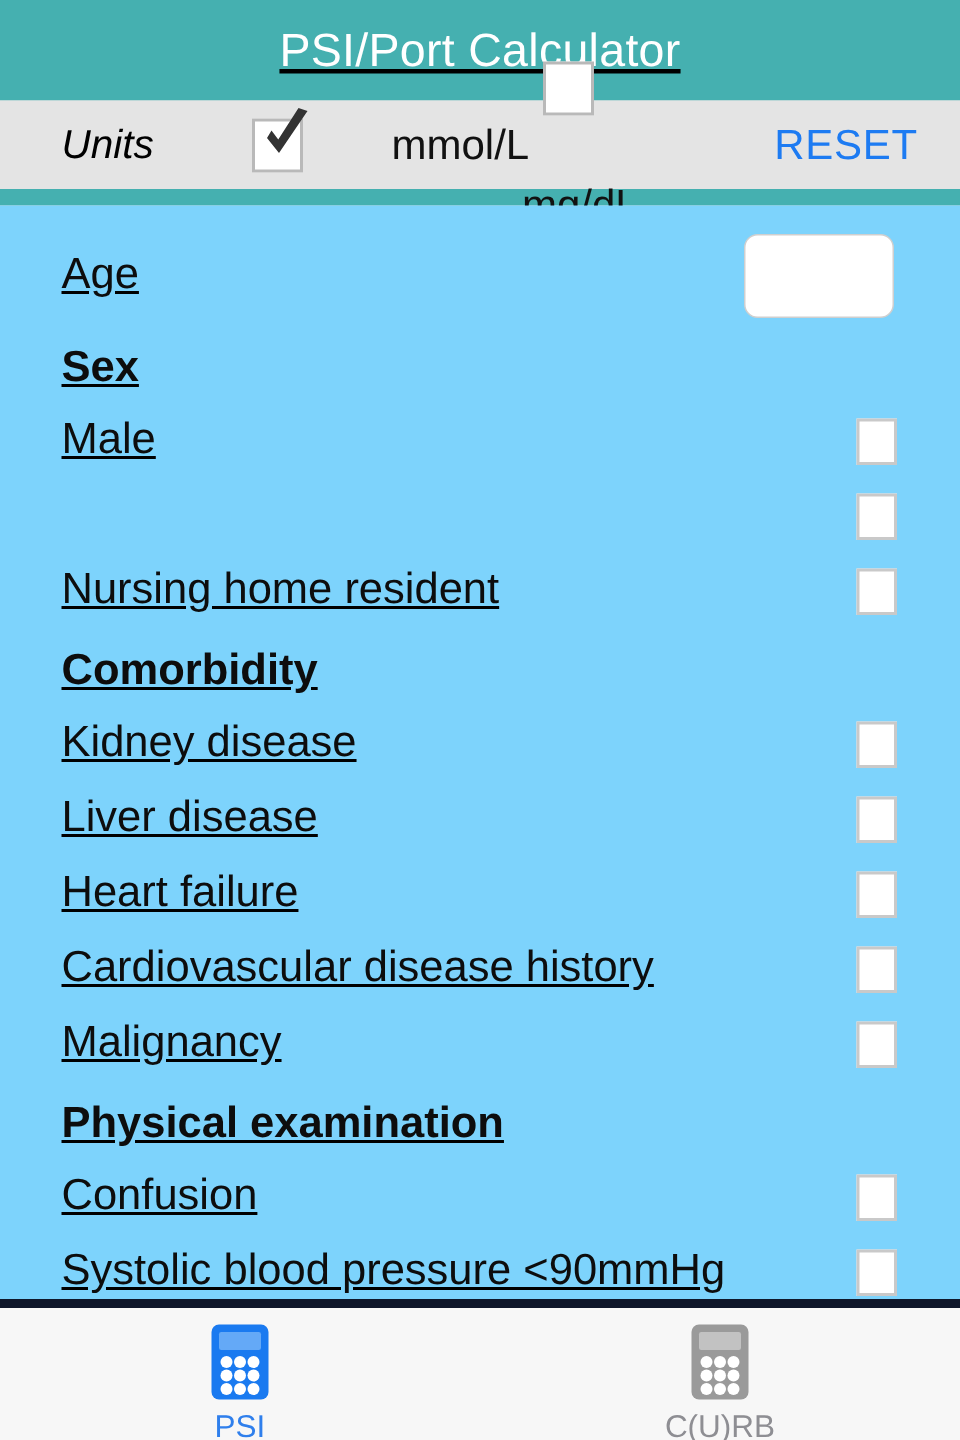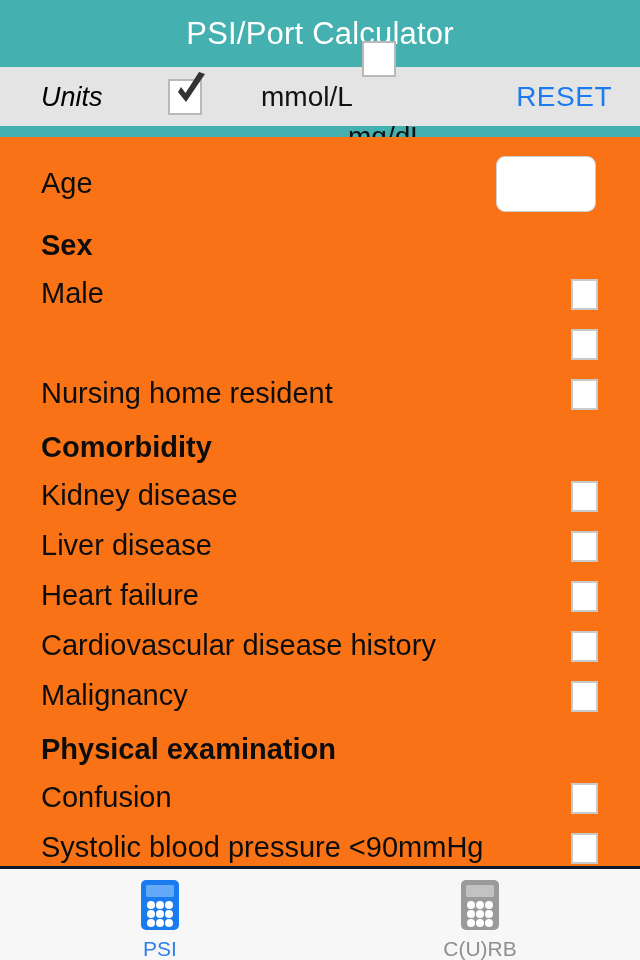--- a/index.html
+++ b/index.html
@@ -14,20 +14,21 @@
     -webkit-font-smoothing: antialiased;
   }
 
   #app {
     position: relative;
     width: 640px;
     height: 960px;
     background: #e4e4e4;
     display: flex;
     flex-direction: column;
+    text-decoration: underline;
   }
 
   
   .titlebar {
     height: 67px;
     background: #45b0b0;
     display: flex;
     align-items: center;
     justify-content: center;
     flex: 0 0 auto;
@@ -109,21 +110,21 @@
   .teal-rule {
     height: 11px;
     background: #45b0b0;
     flex: 0 0 auto;
   }
 
   
   .form-area {
     position: relative;
     flex: 1 1 auto;
-    background: #f97316;
+    background: #7dd3fc;
     overflow: hidden;
     padding-top: 14px;
   }
 
   .row {
     position: relative;
     display: flex;
     align-items: center;
     padding: 0 24px 0 41px;
     min-height: 50px;
@@ -170,21 +171,21 @@
   }
 
   
   .tabbar {
     position: absolute;
     left: 0;
     bottom: 0;
     width: 640px;
     height: 94px;
     background: #f7f7f7;
-    border-top: 3px solid #0f172a;
+    border-top: 6px solid #0f172a;
     display: flex;
     align-items: flex-start;
     padding-top: 8px;
     z-index: 5;
   }
   .tab {
     flex: 1 1 0;
     display: flex;
     flex-direction: column;
     align-items: center;

